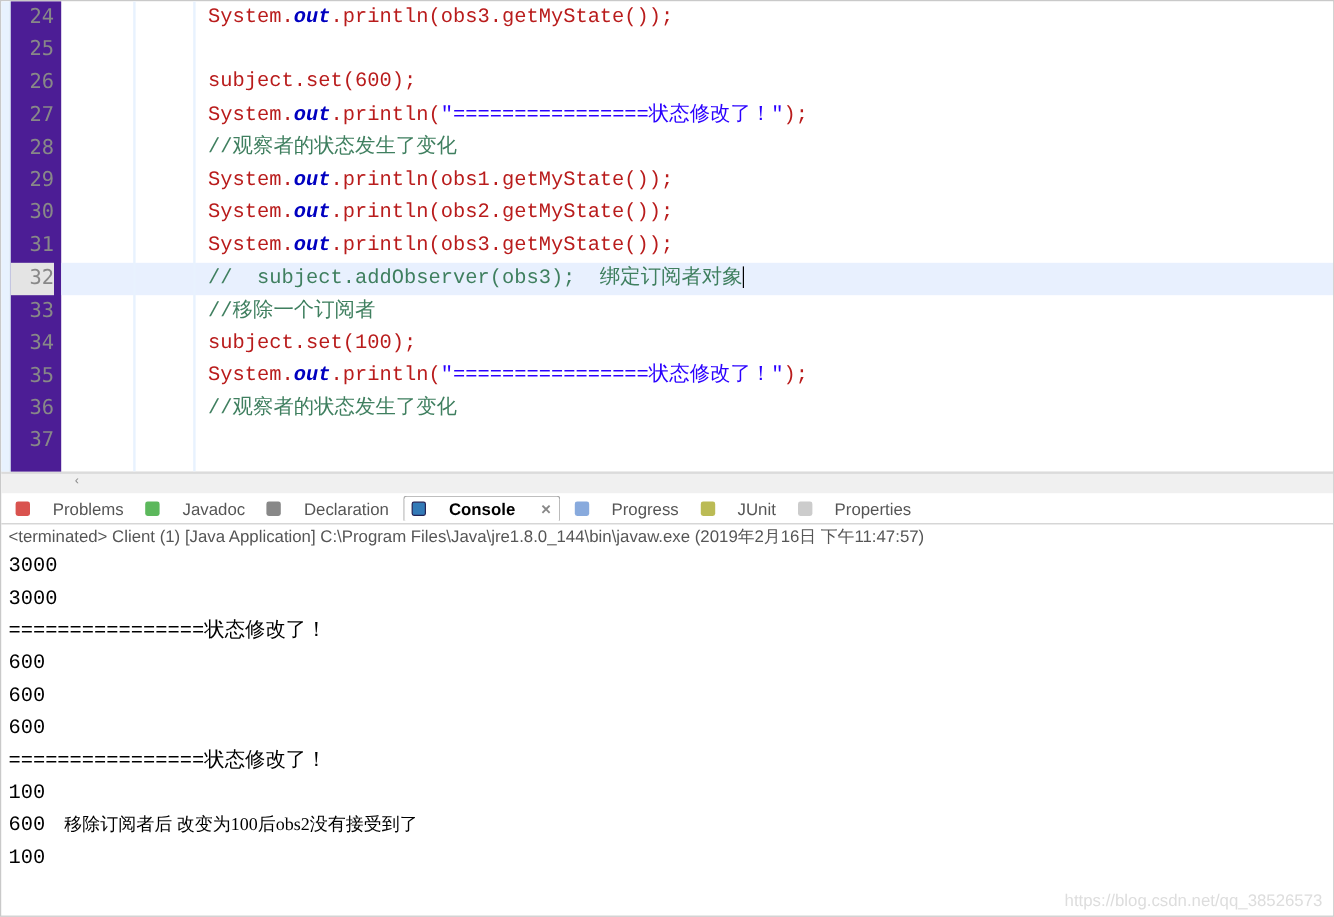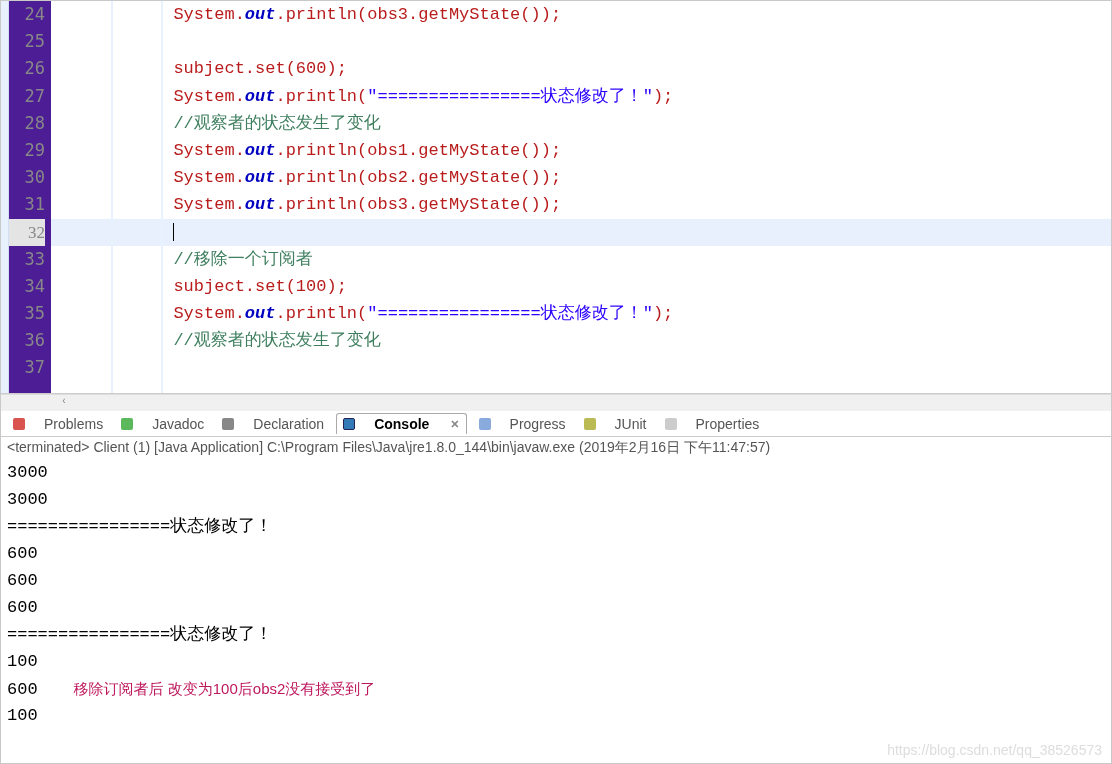--- a/index.html
+++ b/index.html
@@ -28,21 +28,21 @@
   background: #4c1d95;
   text-align: right;
   padding-right: 6px;
   color: #888;
   font-family: Consolas, monospace;
   font-size: 17px;
   line-height: 27.2px;
   user-select: none;
 }
 .gutter .ln { height: 27.2px; }
-.gutter .ln.hl { background: #e4e4e4; color: #888; font-family: Liberation Serif, serif; }
+.gutter .ln.hl { background: #e4e4e4; color: #888; }
 .code-area {
   flex: 1;
   font-family: Consolas, "Courier New", monospace;
   font-size: 17px;
   line-height: 27.2px;
   position: relative;
   overflow: hidden;
 }
 .code-line {
   height: 27.2px;
@@ -119,21 +119,21 @@
   padding: 2px 6px;
 }
 .console-output {
   font-family: Consolas, "Courier New", monospace;
   font-size: 17px;
   line-height: 27px;
   padding-left: 6px;
   color: #000;
 }
 .console-output .line { height: 27px; white-space: pre; }
-.console-output .annot { color: #be185d; margin-left: 36px; font-family: Liberation Sans, sans-serif; font-size: 15px; }
+.console-output .annot { color: #000000; margin-left: 16px; font-family: Liberation Serif, serif; font-size: 15px; }
 .watermark {
   position: absolute;
   right: 10px;
   bottom: 6px;
   color: #ddd;
   font-family: sans-serif;
   font-size: 14px;
 }
 .cursor {
   display:inline-block;
@@ -167,21 +167,21 @@
     <div class="vrule" style="left:60px"></div>
     <div class="vrule" style="left:110px"></div>
   <div class="code-line"><span class="indent">            </span><span class="plain">System.</span><span class="kw-static">out</span><span class="plain">.println(obs3.getMyState());</span></div>
       <div class="code-line"><span class="indent"></span></div>
       <div class="code-line"><span class="indent">            </span><span class="plain">subject.set(600);</span></div>
       <div class="code-line"><span class="indent">            </span><span class="plain">System.</span><span class="kw-static">out</span><span class="plain">.println(</span><span class="str">"================状态修改了！"</span><span class="plain">);</span></div>
       <div class="code-line"><span class="indent">            </span><span class="comment">//观察者的状态发生了变化</span></div>
       <div class="code-line"><span class="indent">            </span><span class="plain">System.</span><span class="kw-static">out</span><span class="plain">.println(obs1.getMyState());</span></div>
       <div class="code-line"><span class="indent">            </span><span class="plain">System.</span><span class="kw-static">out</span><span class="plain">.println(obs2.getMyState());</span></div>
       <div class="code-line"><span class="indent">            </span><span class="plain">System.</span><span class="kw-static">out</span><span class="plain">.println(obs3.getMyState());</span></div>
-      <div class="code-line hl"><span class="indent">            </span><span class="cursor"></span></div>
+      <div class="code-line hl"><span class="indent">            </span><span class="comment">//  subject.addObserver(obs3);  绑定订阅者对象</span><span class="cursor"></span></div>
       <div class="code-line"><span class="indent">            </span><span class="comment">//移除一个订阅者</span></div>
       <div class="code-line"><span class="indent">            </span><span class="plain">subject.set(100);</span></div>
       <div class="code-line"><span class="indent">            </span><span class="plain">System.</span><span class="kw-static">out</span><span class="plain">.println(</span><span class="str">"================状态修改了！"</span><span class="plain">);</span></div>
       <div class="code-line"><span class="indent">            </span><span class="comment">//观察者的状态发生了变化</span></div>
     </div>
 </div>
 <div class="scrollbar-bottom">
   <span class="thumb-left">‹</span>
 </div>
 

